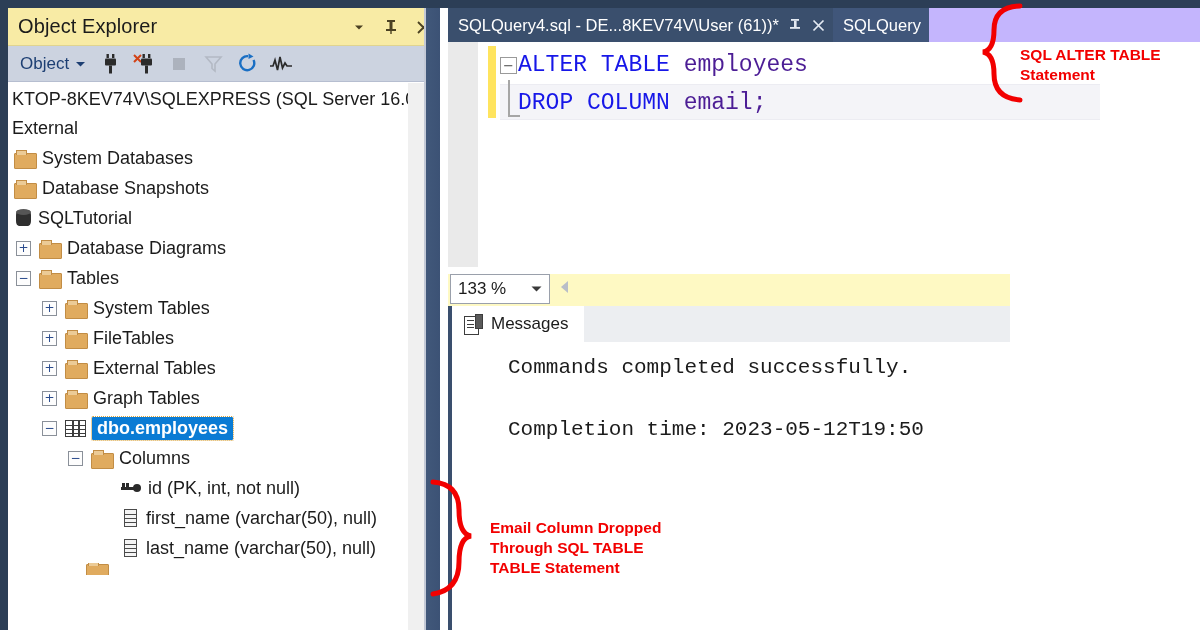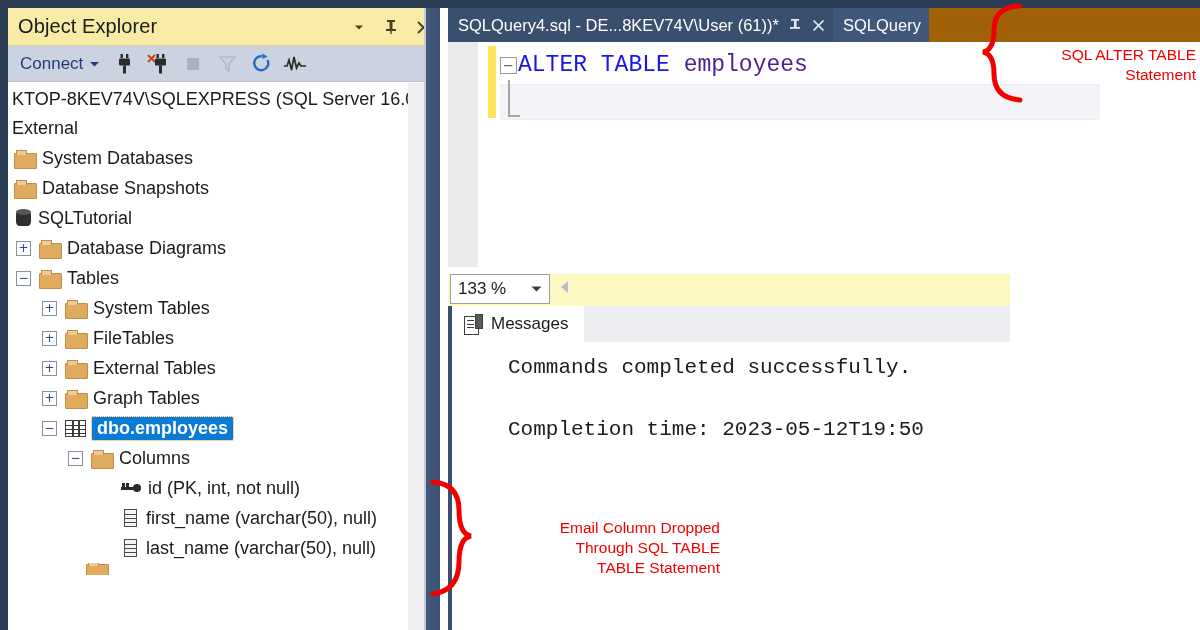--- a/index.html
+++ b/index.html
@@ -107,21 +107,21 @@
   .oe-scroll-track {
     position:absolute; right:16px; top:75px; width:16px; height:547px; background:#f0f0f0;
   }
   .oe-divider {
     position:absolute; right:0; top:0; width:16px; height:622px;
     background:linear-gradient(to right,#c3c9d6 0%,#c3c9d6 14%,#41587a 14%,#3c5275 100%);
   }
 
   
   .edit-area { position:absolute; left:448px; top:8px; width:752px; height:622px; background:#ffffff; }
-  .tabstrip { height:34px; background:#a16207; display:flex; align-items:stretch; }
+  .tabstrip { height:34px; background:#c4b5fd; display:flex; align-items:stretch; }
   .tab {
     display:flex; align-items:center; padding:0 8px 0 10px; gap:10px;
     background:#3a4f6d; color:#ffffff; font-size:16.5px; white-space:nowrap;
   }
   .tab.active { background:#3a4f6d; }
   .tab.second { background:#40567a; }
   .tab-ico { font-size:15px; color:#dfe6f0; display:inline-flex; }
 
   .code-wrap { position:relative; height:225px; background:#ffffff; }
   .gutter { position:absolute; left:0; top:0; width:30px; height:225px; background:#eaeaea; }
@@ -176,21 +176,21 @@
 
   .msg-body {
     position:absolute; left:4px; top:36px; width:558px; height:296px; background:#ffffff;
     font-family:"Liberation Mono", monospace; font-size:21px; color:#1b1b1b;
     padding:14px 0 0 56px; white-space:nowrap; overflow:hidden;
   }
   .msg-line { height:32px; }
   .msg-gap { height:30px; }
 
   
-  .anno { position:absolute; color:#f20000; font-weight:normal; font-size:15.5px; text-align:right; line-height:1.28; }
+  .anno { position:absolute; color:#f20000; font-weight:bold; font-size:15.5px; text-align:left; line-height:1.28; }
   .brace { position:absolute; }
 </style>
 </head>
 <body>
 
 <div id="root">
 
   <div class="frame-top"></div>
   <div class="frame-left"></div>
 
@@ -215,21 +215,21 @@
         <span class="oe-btn">
           <svg width="15" height="15" viewBox="0 0 15 15">
             <path d="M2 2 L13 13 M13 2 L2 13" stroke="#4b4122" stroke-width="1.8" fill="none"></path>
           </svg>
         </span>
       </span>
     </div>
 
     <div class="oe-toolbar">
       <span class="connect-btn">
-        <span>Connect</span>
+        <span>Object</span>
         <svg width="11" height="11" viewBox="0 0 11 11">
             <path d="M1 4 L5.5 8.5 L10 4 Z" fill="#1d3f73"></path>
           </svg>
       </span>
       <span class="tb-ico">
         <svg width="20" height="22" viewBox="0 0 20 22">
           <rect x="5.5" y="1" width="2.4" height="4" fill="#2b2b2b"></rect>
           <rect x="11" y="1" width="2.4" height="4" fill="#2b2b2b"></rect>
           <rect x="4" y="5.5" width="11" height="7" rx="1" fill="#2b2b2b"></rect>
           <rect x="8" y="12.5" width="3" height="8" fill="#2b2b2b"></rect>
@@ -433,20 +433,23 @@
     <div class="code-wrap">
       <div class="gutter"></div>
       <div class="changebar"></div>
       <div class="line-hl"></div>
       <div class="region-line"></div>
       <div class="region-foot"></div>
       <div class="codelines">
         <div class="cl">
           <span class="collapse-box">−</span><span class="kw">ALTER TABLE</span><span class="idn"> employees</span>
         </div>
+        <div class="cl" style="padding-left:18px;">
+          <span class="kw">DROP COLUMN</span><span class="idn"> email;</span>
+        </div>
       </div>
     </div>
 
     <div class="zoombar">
       <div class="zoom-select">
         <span>133 %</span>
         <svg width="11" height="8" viewBox="0 0 11 8">
             <path d="M0.5 1.5 L5.5 6.5 L10.5 1.5 Z" fill="#3a3a3a"></path>
           </svg>
       </div>

